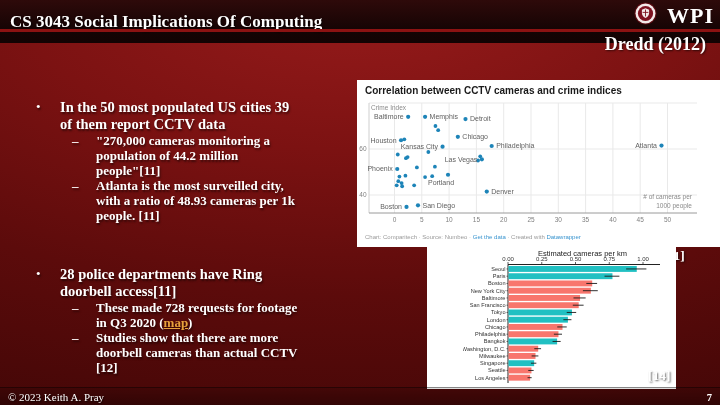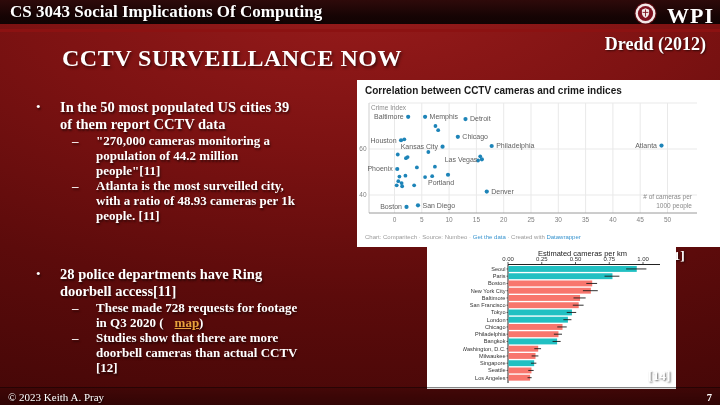--- a/index.html
+++ b/index.html
@@ -1,20 +1,20 @@
 <!DOCTYPE html>
 <html><head>
 <meta charset="utf-8">
 <style>
   html,body{margin:0;padding:0;background:#222;}
   #slide{position:relative;width:720px;height:405px;overflow:hidden;
     font-family:"Liberation Serif",serif;
     background:radial-gradient(140% 120% at 50% -5%, #9a1c1c 0%, #7c1212 35%, #5c0b0b 65%, #400606 100%);}
   
-  #hdr{position:absolute;left:0;top:0;width:720px;height:24px;
+  #hdr{position:absolute;left:0;top:0;width:720px;height:43px;
     background:linear-gradient(180deg,#2e0a0a,#150404 70%,#120303);
     display:flex;align-items:center;}
   #hdr-title{color:#fff;font-weight:bold;font-size:17px;margin-left:10px;
     text-shadow:1px 1px 2px rgba(0,0,0,.8);white-space:nowrap;}
   #wpi{position:absolute;right:6px;top:2px;display:flex;align-items:center;}
   #wpi-text{color:#fff;font-weight:bold;font-size:22px;letter-spacing:1px;margin-left:10px;}
   #accent{position:absolute;left:0;top:29px;width:720px;height:3px;}
   
   #movie-cite{position:absolute;right:14px;top:34px;color:#fff;font-weight:bold;
     font-size:18px;text-shadow:1px 1px 2px rgba(0,0,0,.6);}
@@ -68,21 +68,20 @@
           <path d="M11.5 6.2 l3.6 1.5 v3.2 c0 2.6 -1.9 4.1 -3.6 5.1 c-1.7 -1 -3.6 -2.5 -3.6 -5.1 v-3.2 z" fill="#f3e9e9"></path>
           <path d="M11.5 7.6 v6.8 M8.6 10.4 h5.8" stroke="#7e1220" stroke-width="0.9" fill="none"></path>
         </svg>
       </span>
       <span id="wpi-text">WPI</span>
     </div>
   </div>
   <div id="accent" style="background: rgb(140, 18, 18);"></div>
 
   <div id="movie-cite">Dredd (2012)</div>
-  <div id="page-title">CCTV SURVEILLANCE NOW</div>
 
   <div id="bullets">
     <div class="row">
       <div class="m1">•</div>
       <div class="t1">In the 50 most populated US cities 39
 of them report CCTV data</div>
     </div>
     <div class="row">
       <div class="m2">–</div>
       <div class="t2">"270,000 cameras monitoring a
@@ -96,21 +95,21 @@
 people. [11]</div>
     </div>
     <div class="row gap">
       <div class="m1">•</div>
       <div class="t1">28 police departments have Ring
 doorbell access[11]</div>
     </div>
     <div class="row">
       <div class="m2">–</div>
       <div class="t2"><span>These made 728 requests for footage
-in Q3 2020 (</span><span id="map-link" style="color: rgb(232, 162, 60); padding-left: 11px;">map</span><span>)</span></div>
+in Q3 2020 (</span><span id="map-link" style="color: rgb(232, 162, 60);">map</span><span>)</span></div>
     </div>
     <div class="row">
       <div class="m2">–</div>
       <div class="t2">Studies show that there are more
 doorbell cameras than actual CCTV
 [12]</div>
     </div>
   </div>
 
   <div id="scatter-panel" class="panel">

